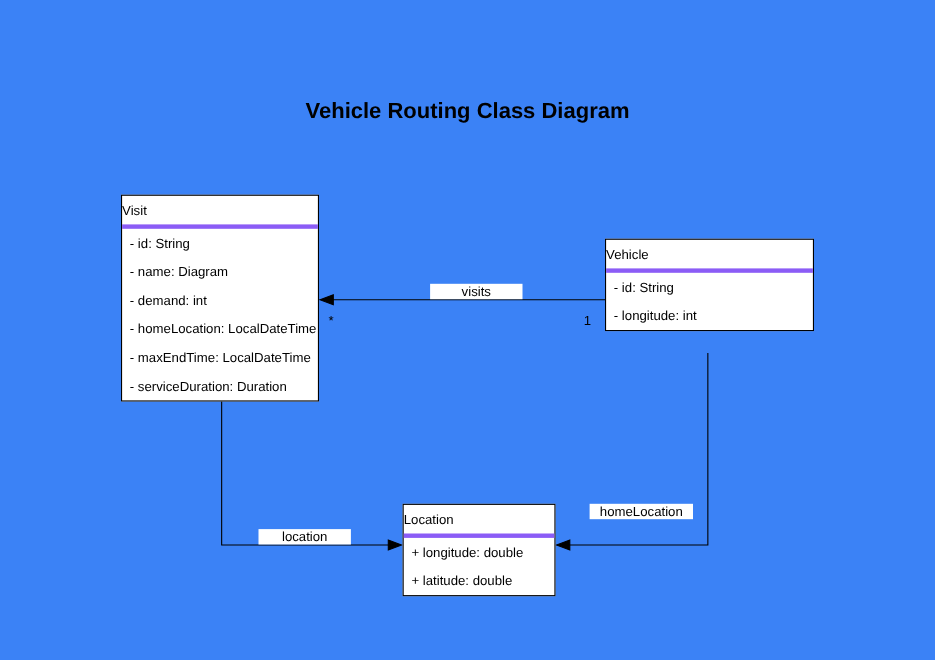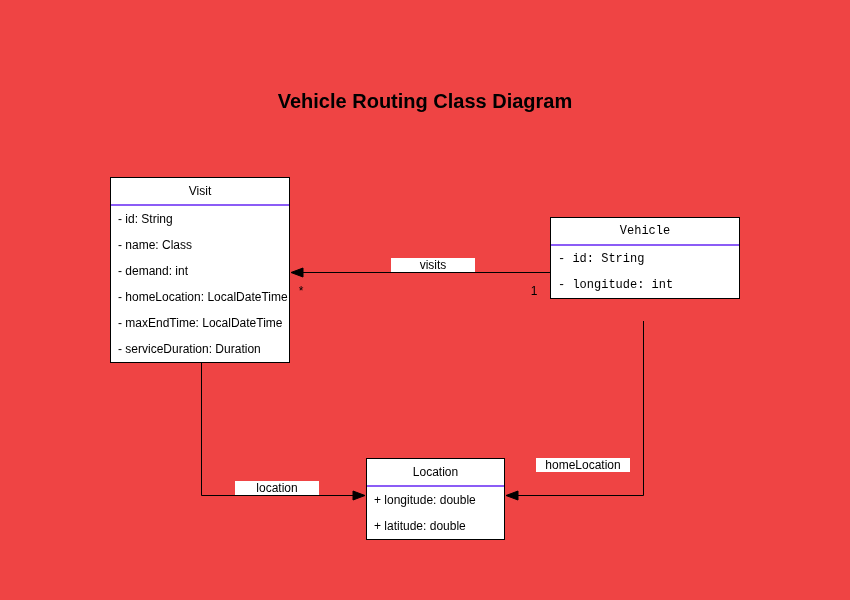--- a/index.html
+++ b/index.html
@@ -5,21 +5,21 @@
   html, body {
     margin: 0;
     padding: 0;
     background: #ffffff;
     font-family: "Liberation Sans", sans-serif;
   }
   #canvas {
     position: relative;
     width: 850px;
     height: 600px;
-    background: #ef4444;
+    background: #3b82f6;
     overflow: hidden;
   }
   .diagram-title {
     position: absolute;
     left: 0;
     right: 0;
     top: 88px;
     text-align: center;
     font-size: 20px;
     font-weight: bold;
@@ -30,34 +30,33 @@
     position: absolute;
     background: #ffffff;
     border: 1px solid #000000;
     box-sizing: border-box;
     color: #000000;
     font-size: 12px;
   }
   .uml-class-header {
     height: 26px;
     line-height: 26px;
-    text-align: center;
-    border-bottom: 2px solid #8b5cf6;
+    border-bottom: 4px solid #8b5cf6;
     white-space: nowrap;
     overflow: hidden;
   }
   .uml-attr {
     height: 26px;
     line-height: 26px;
     padding-left: 7px;
     white-space: nowrap;
     overflow: hidden;
   }
   #class-visit    { left: 110px; top: 177px; width: 180px; }
-  #class-vehicle  { left: 550px; top: 217px; width: 190px; font-family: Liberation Mono, monospace; }
+  #class-vehicle  { left: 550px; top: 217px; width: 190px; }
   #class-location { left: 366px; top: 458px; width: 139px; }
 
   #connector-layer {
     position: absolute;
     left: 0;
     top: 0;
     width: 850px;
     height: 600px;
     pointer-events: none;
   }
@@ -105,21 +104,21 @@
 
     <g>
       <path d="M 643.5 321 L 643.5 495.5 L 515 495.5" stroke="#000000" stroke-width="1" fill="none"></path>
       <polygon points="506,495.5 518,491 518,500" fill="#000000" stroke="#000000"></polygon>
     </g>
   </svg>
 
   <div class="uml-class" id="class-visit">
     <div class="uml-class-header">Visit</div>
     <div class="uml-attr">- id: String</div>
-    <div class="uml-attr">- name: Class</div>
+    <div class="uml-attr">- name: Diagram</div>
     <div class="uml-attr">- demand: int</div>
     <div class="uml-attr">- homeLocation: LocalDateTime</div>
     <div class="uml-attr">- maxEndTime: LocalDateTime</div>
     <div class="uml-attr">- serviceDuration: Duration</div>
   </div>
 
   <div class="uml-class" id="class-vehicle">
     <div class="uml-class-header">Vehicle</div>
     <div class="uml-attr">- id: String</div>
     <div class="uml-attr">- longitude: int</div>

